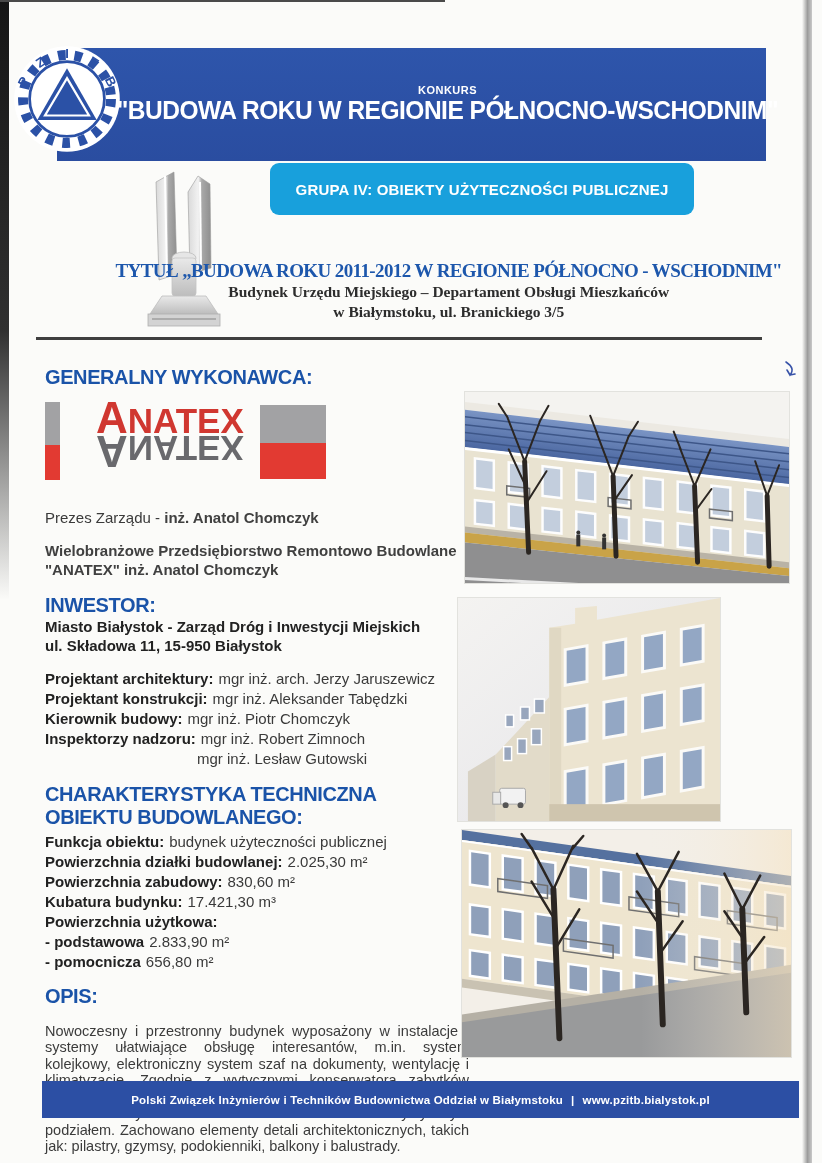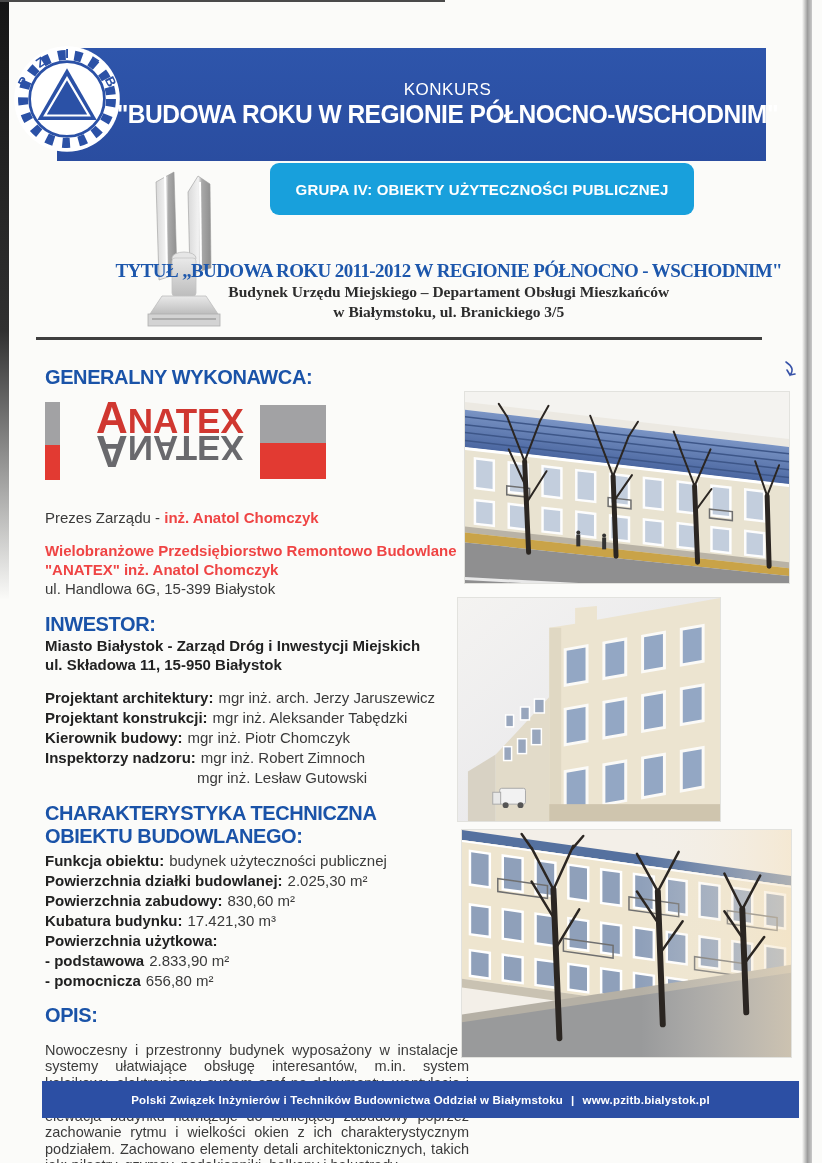--- a/index.html
+++ b/index.html
@@ -13,21 +13,21 @@
                  background:linear-gradient(180deg,#161616 0%,#303030 55%,rgba(170,170,170,0) 100%); }
   .edge-top    { position:absolute; left:0; top:0; width:445px; height:2px; background:#4a4a4a; }
   .edge-right  { position:absolute; left:802px; top:0; width:10px; height:1163px;
                  background:linear-gradient(90deg,rgba(0,0,0,0) 0%,#9c9c9c 55%,#c9c9c9 100%); }
 
   
   .top-banner { position:absolute; left:57px; top:48px; width:709px; height:113px;
                 background:linear-gradient(180deg,#2e55ab,#2a4da0);
                 display:flex; flex-direction:column; justify-content:center; align-items:center;
                 box-sizing:border-box; padding-left:72px; color:#fff; }
-  .konkurs-label { font-size:17px; font-weight:normal; letter-spacing:.5px; }
+  .konkurs-label { font-size:11px; font-weight:bold; letter-spacing:.5px; }
   .konkurs-title { font-size:25px; font-weight:bold; letter-spacing:-.5px; white-space:nowrap; transform:scaleX(.98); }
   .logo-wrap  { position:absolute; left:12px; top:44px; width:110px; height:110px; }
   .trophy-wrap{ position:absolute; left:138px; top:162px; width:92px; height:168px; }
   .group-banner { position:absolute; left:270px; top:163px; width:424px; height:52px;
                   background:#18a0dc; border-radius:9px; color:#fff; font-weight:bold;
                   font-size:15px; display:flex; align-items:center; justify-content:center; letter-spacing:.2px; }
 
   .title-block { position:absolute; right:40px; top:259px; text-align:center; white-space:nowrap;font-family:Liberation Serif, serif; }
   .award-line  { color:#1d57ac; font-weight:bold; font-size:19px; letter-spacing:-.6px; line-height:23px; }
   .building-line { color:#2d2d2d; font-weight:bold; font-size:15.5px; line-height:20px; }
@@ -43,21 +43,21 @@
   .anatex-bar { width:15px; height:78px; margin-left:0;
                 background:linear-gradient(#a2a2a4 0 55%, #e23a32 55% 100%); }
   .anatex-words { margin-left:36px; width:150px; }
   .anatex-word { font-size:35px; font-weight:bold; color:#d03730; line-height:32px; letter-spacing:0; }
   .anatex-word::first-letter, .anatex-reflection::first-letter { font-size:44px; }
   .anatex-reflection { font-size:35px; font-weight:bold; color:#55565a; line-height:32px;
                        transform:scaleY(-1); opacity:.88; margin-top:-5px; }
   .anatex-square { width:66px; height:74px; margin-left:14px; margin-top:3px;
                    background:linear-gradient(#a2a2a4 0 52%, #e23a32 52% 100%); }
   .txt  { font-size:15px; line-height:19px; }
-  .b    { font-weight:bold; color:#ef4444; }
+  .b    { font-weight:bold; color:#404040; }
   .prezes-line { margin-bottom:14px; }
   .company { margin-bottom:15px; }
   .investor-lines { font-weight:bold; color:#222; margin-bottom:14px; }
   .rows .lbl { font-weight:bold; color:#222; margin-right:5px; }
   .rows { line-height:20px; }
   .indent { padding-left:152px; }
   .char-h { margin-top:14px; margin-bottom:3px; }
   .opis-h { margin-top:13px; margin-bottom:8px; }
   .opis-body { font-size:14.5px; line-height:16.5px; text-align:justify; color:#3b3b3b; }
 
@@ -165,21 +165,20 @@
       <div class="anatex-square"></div>
     </div>
 
     <div class="txt prezes-line">
       <span>Prezes Zarządu - </span><span class="b">inż. Anatol Chomczyk</span>
     </div>
 
     <div class="txt company">
       <div class="b">Wielobranżowe Przedsiębiorstwo Remontowo Budowlane</div>
       <div class="b">"ANATEX" inż. Anatol Chomczyk</div>
-      <div>ul. Handlowa 6G, 15-399 Białystok</div>
     </div>
 
     <h2 class="section-h">INWESTOR:</h2>
     <div class="txt investor-lines">
       <div>Miasto Białystok - Zarząd Dróg i Inwestycji Miejskich</div>
       <div>ul. Składowa 11, 15-950 Białystok</div>
     </div>
 
     <div class="txt rows">
       <div><span class="lbl">Projektant architektury:</span><span>mgr inż. arch. Jerzy Jaruszewicz</span></div>

